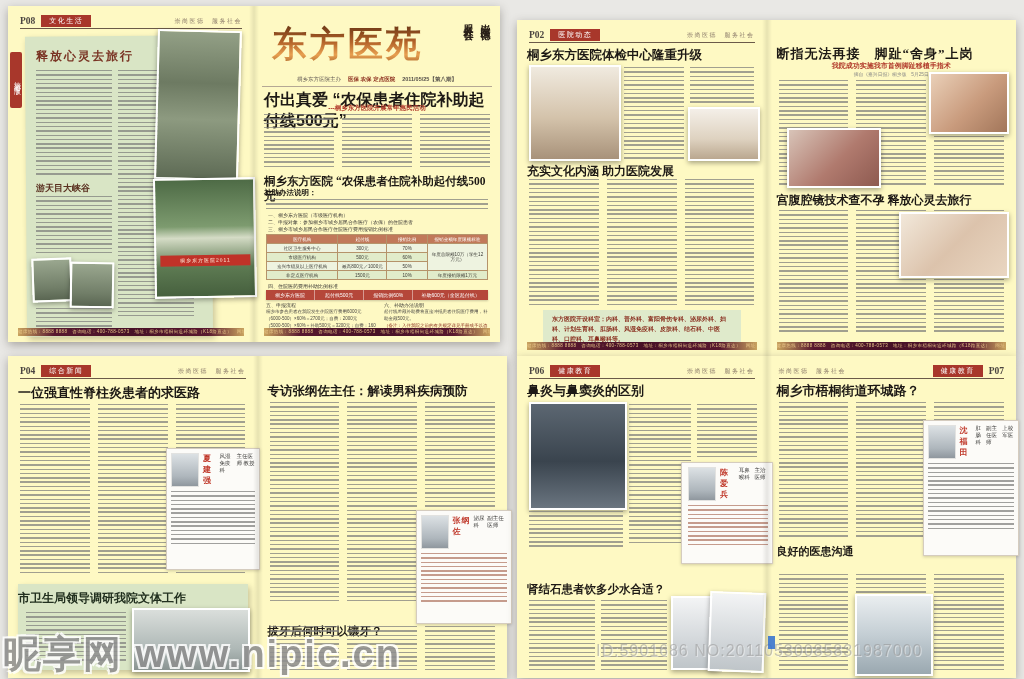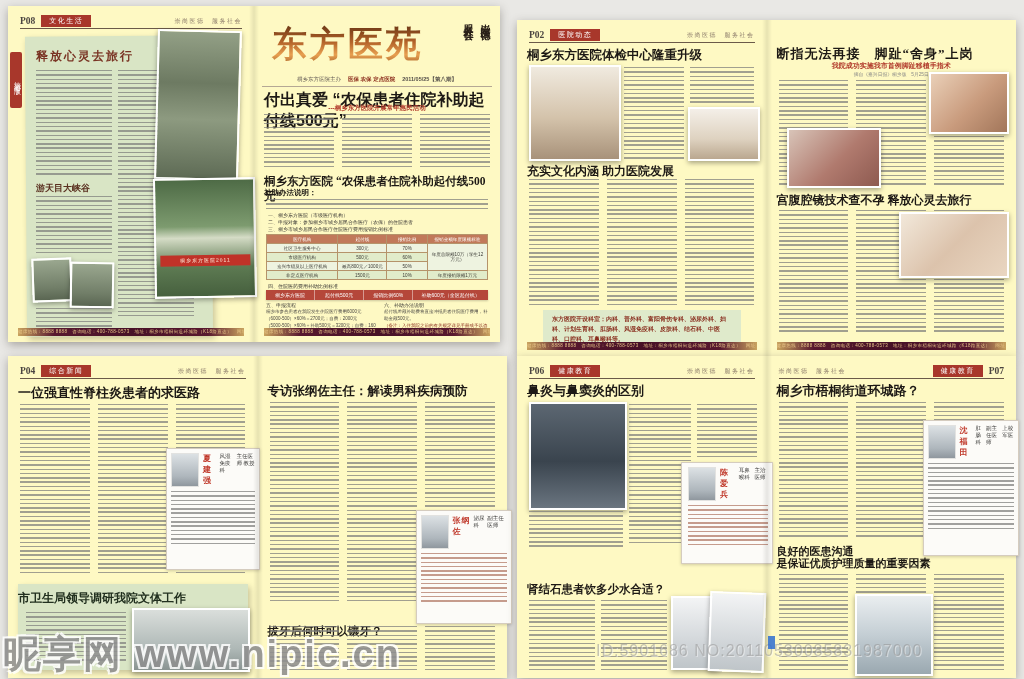--- a/index.html
+++ b/index.html
@@ -353,21 +353,20 @@
         <div class="docmeta">
           <span class="docname">沈福田</span>
           <span class="docline">肛肠科</span>
           <span class="docline">副主任医师</span>
           <span class="docline">上校军医</span>
         </div>
       </div>
       <div class="gk doccred" style="height:66px;"></div>
     </div>
     <div class="hl" style="top:188px;font-size:11px;">良好的医患沟通</div>
-    <div class="hl" style="top:200px;font-size:11px;">是保证优质护理质量的重要因素</div>
     <div class="cols" style="left:12px;right:12px;top:218px;height:98px;">
       <div class="gk"></div>
       <div class="gk"></div>
       <div class="gk"></div>
     </div>
     <div class="ph ph-nurse" style="left:88px;top:238px;width:74px;height:78px;"></div>
   </div>
 </div>
 
 <div class="wm-nipic">昵享网 www.nipic.cn</div>

